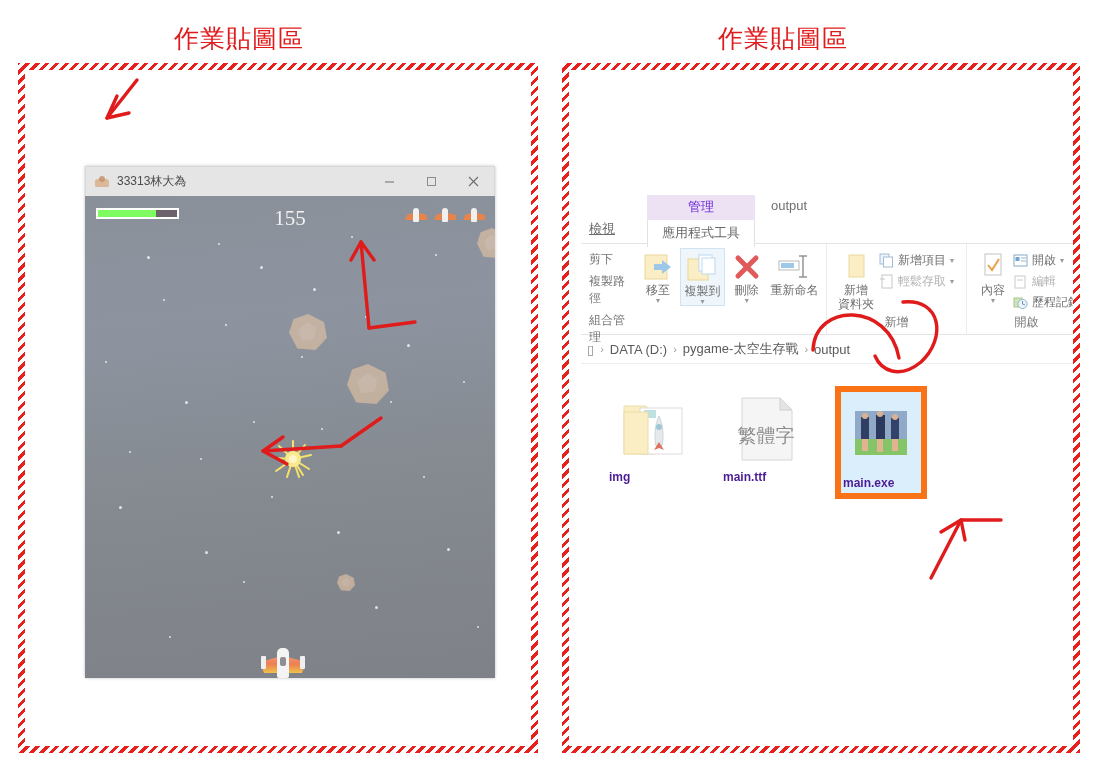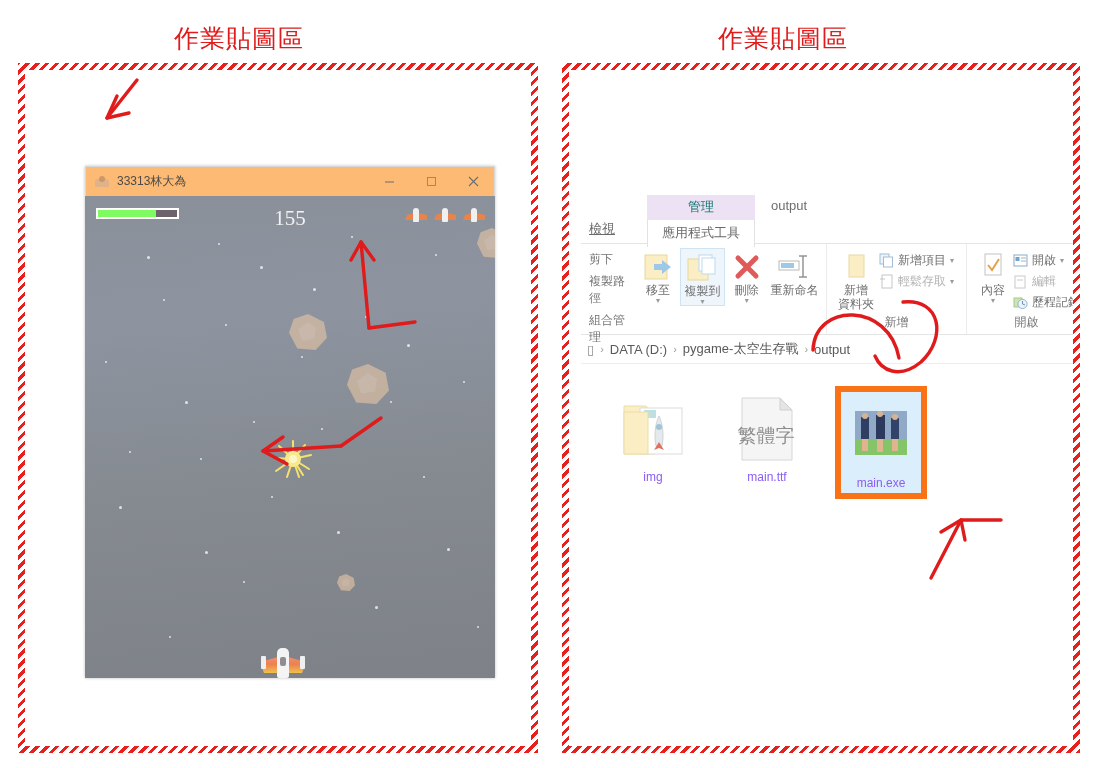--- a/index.html
+++ b/index.html
@@ -55,21 +55,21 @@
     position: absolute;
     left: 60px;
     top: 96px;
     width: 410px;
     height: 512px;
     box-shadow: 0 0 3px rgba(0,0,0,.25);
     background: #fff;
   }
   .game-titlebar {
     height: 30px;
-    background: #fdba74;
+    background: #e5e5e5;
     border: 1px solid #d8d8d8;
     border-bottom: none;
     display: flex;
     align-items: center;
     box-sizing: border-box;
   }
   .tb-icon {
     width: 16px; height: 16px;
     margin: 0 7px 0 8px;
     position: relative;
@@ -217,21 +217,21 @@
   }
   .tab-manage-group {
     position: absolute;
     left: 66px; top: 0;
     width: 108px;
     text-align: center;
   }
   .tab-manage-head {
     background: #ece2f4;
     font-size: 13px;
-    color: #0f766e;
+    color: #6d28d9;
     padding: 3px 0 4px 0;
   }
   .tab-manage-sub {
     border: 1px solid #e2e2e2;
     border-top: none;
     border-bottom: none;
     font-size: 13px;
     color: #6a6a6a;
     padding: 4px 0 5px 0;
     background: #fff;
@@ -320,34 +320,35 @@
   }
   .crumb-sep { color: #9a9a9a; margin: 0 6px; font-size: 11px; }
 
   .filegrid {
     display: flex;
     padding: 22px 10px 0 26px;
     gap: 22px;
   }
   .fileitem {
     width: 92px;
-    text-align: center;
+    text-align: left;
     padding: 4px 2px 3px 2px;
     box-sizing: border-box;
   }
   .fileitem.selected {
     background: #dbeefb;
     border: 6px solid #f97316;
   }
   .fileicon { height: 78px; display:flex; align-items:center; justify-content:center; }
   .filename {
     font-size: 12px;
-    color: #8b5cf6;
+    color: #4c1d95;
     margin-top: 2px;
     white-space: nowrap;
+    font-weight: bold;
   }
 
   
   .annot { position: absolute; left: 0; top: 0; pointer-events: none; }
 </style>
 </head>
 <body>
 
 <div class="page">
 

